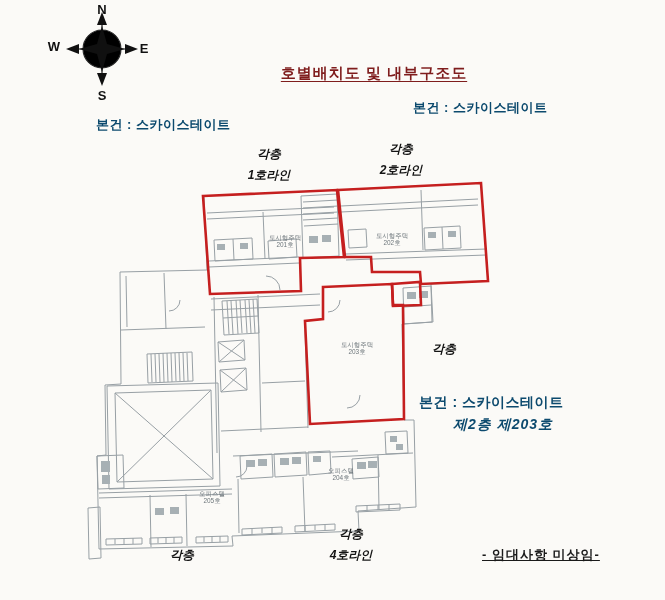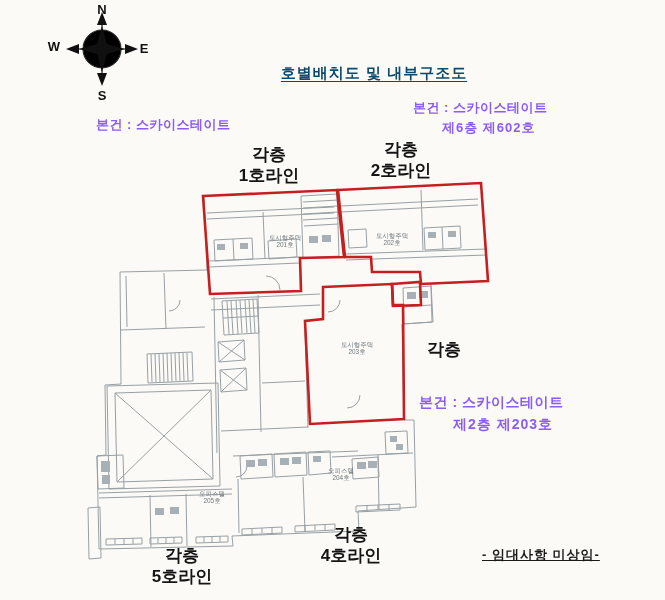--- a/index.html
+++ b/index.html
@@ -3,32 +3,33 @@
 <meta charset="utf-8">
 <style>
   html,body{margin:0;padding:0;}
   .page{
     width:665px;height:600px;position:relative;overflow:hidden;
     background:#fbfaf7;font-family:"Liberation Sans","DejaVu Sans",sans-serif;
   }
   .page svg{position:absolute;left:0;top:0;}
   .abs{position:absolute;white-space:nowrap;}
   .title{
-    font-size:15px;font-weight:bold;color:#0c4a6e;
+    font-size:15px;font-weight:bold;color:#7f1d1d;
     text-decoration:underline;text-underline-offset:3px;letter-spacing:1px;
     text-align:center;
   }
-  .red-block{color:#8b5cf6;font-weight:bold;font-size:13px;line-height:20px;}
+  .red-block{color:#0c4a6e;font-weight:bold;font-size:13px;line-height:20px;}
   .red-block .hdr{letter-spacing:0.5px;}
   .red-block .row{margin-left:29px;letter-spacing:1px;}
   .red-block.big{font-size:14px;line-height:22px;}
-  .red-block.big .row{margin-left:34px;}
+  .red-block.big .row{margin-left:34px;font-style:italic;}
   .line-label{
-    color:#141414;font-weight:bold;font-size:17px;line-height:21px;
+    color:#141414;font-weight:bold;font-size:12px;line-height:21px;
     text-align:center;
+    font-style:italic;
   }
   .footer-note{font-size:13px;font-weight:bold;color:#1a1a1a;letter-spacing:1px;}
   .unit-label{
     font-size:7px;line-height:7.5px;color:#6d767b;text-align:center;
     transform:scale(.92);transform-origin:center top;
   }
   .compass-letter{font-size:13px;font-weight:bold;fill:#111;}
 </style>
 </head>
 <body>
@@ -130,21 +131,20 @@
   </svg>
 
   <div class="abs title" style="left:274px;top:64px;width:200px;">호별배치도 및 내부구조도</div>
 
   <div class="abs red-block" style="left:96px;top:115px;">
     <div class="hdr">본건 : 스카이스테이트</div>
   </div>
 
   <div class="abs red-block" style="left:413px;top:98px;">
     <div class="hdr">본건 : 스카이스테이트</div>
-    <div class="row">제6층 제602호</div>
   </div>
 
   <div class="abs red-block big" style="left:419px;top:391px;">
     <div class="hdr">본건 : 스카이스테이트</div>
     <div class="row">제2층 제203호</div>
   </div>
 
   <div class="abs line-label" style="left:228px;top:144px;width:82px;">
     <div>각층</div>
     <div>1호라인</div>
@@ -155,21 +155,20 @@
   </div>
   <div class="abs line-label" style="left:402px;top:339px;width:84px;">
     <div>각층</div>
   </div>
   <div class="abs line-label" style="left:309px;top:524px;width:84px;">
     <div>각층</div>
     <div>4호라인</div>
   </div>
   <div class="abs line-label" style="left:140px;top:545px;width:84px;">
     <div>각층</div>
-    <div>5호라인</div>
   </div>
 
   <div class="abs unit-label" style="left:263px;top:234px;width:44px;">
     <div>도시형주택</div>
     <div>201호</div>
   </div>
   <div class="abs unit-label" style="left:370px;top:232px;width:44px;">
     <div>도시형주택</div>
     <div>202호</div>
   </div>

